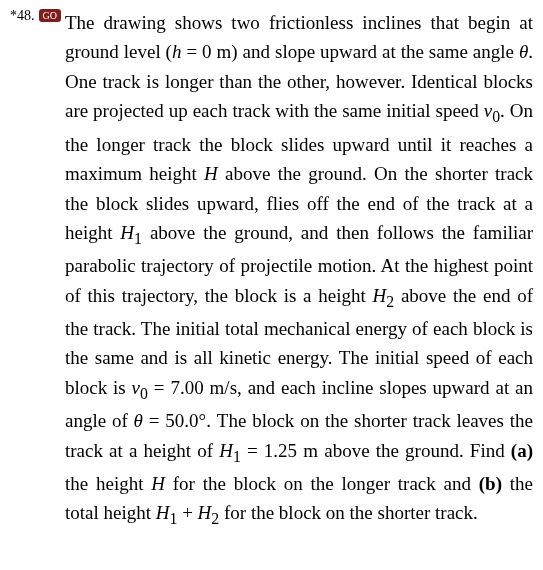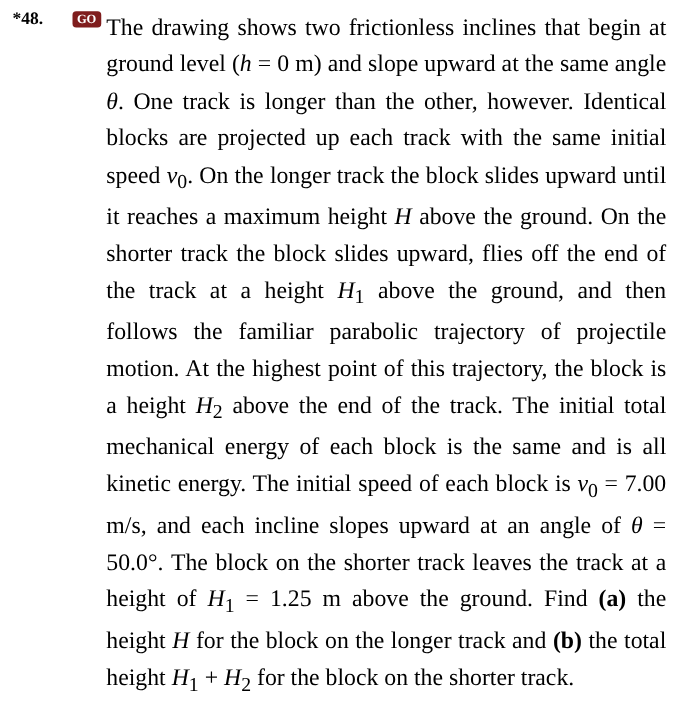--- a/index.html
+++ b/index.html
@@ -12,34 +12,33 @@
       color: #000;
       padding: 8px 10px;
     }
     .problem-header {
       display: flex;
       align-items: flex-start;
       gap: 4px;
       margin-bottom: 2px;
     }
     .problem-number {
-      font-weight: bold;
+      font-weight: normal;
       font-size: 14px;
       white-space: nowrap;
     }
     .go-badge {
       background: #7f1d1d;
       color: white;
       font-size: 10px;
-      font-weight: bold;
+      font-weight: normal;
       padding: 1px 4px;
       border-radius: 3px;
       margin-top: 1px;
       white-space: nowrap;
-      margin-left: 19px;
     }
     .problem-text {
       font-size: 19px;
       line-height: 1.55;
       text-align: justify;
     }
     .diagram-area {
       display: flex;
       justify-content: space-around;
       align-items: flex-end;

